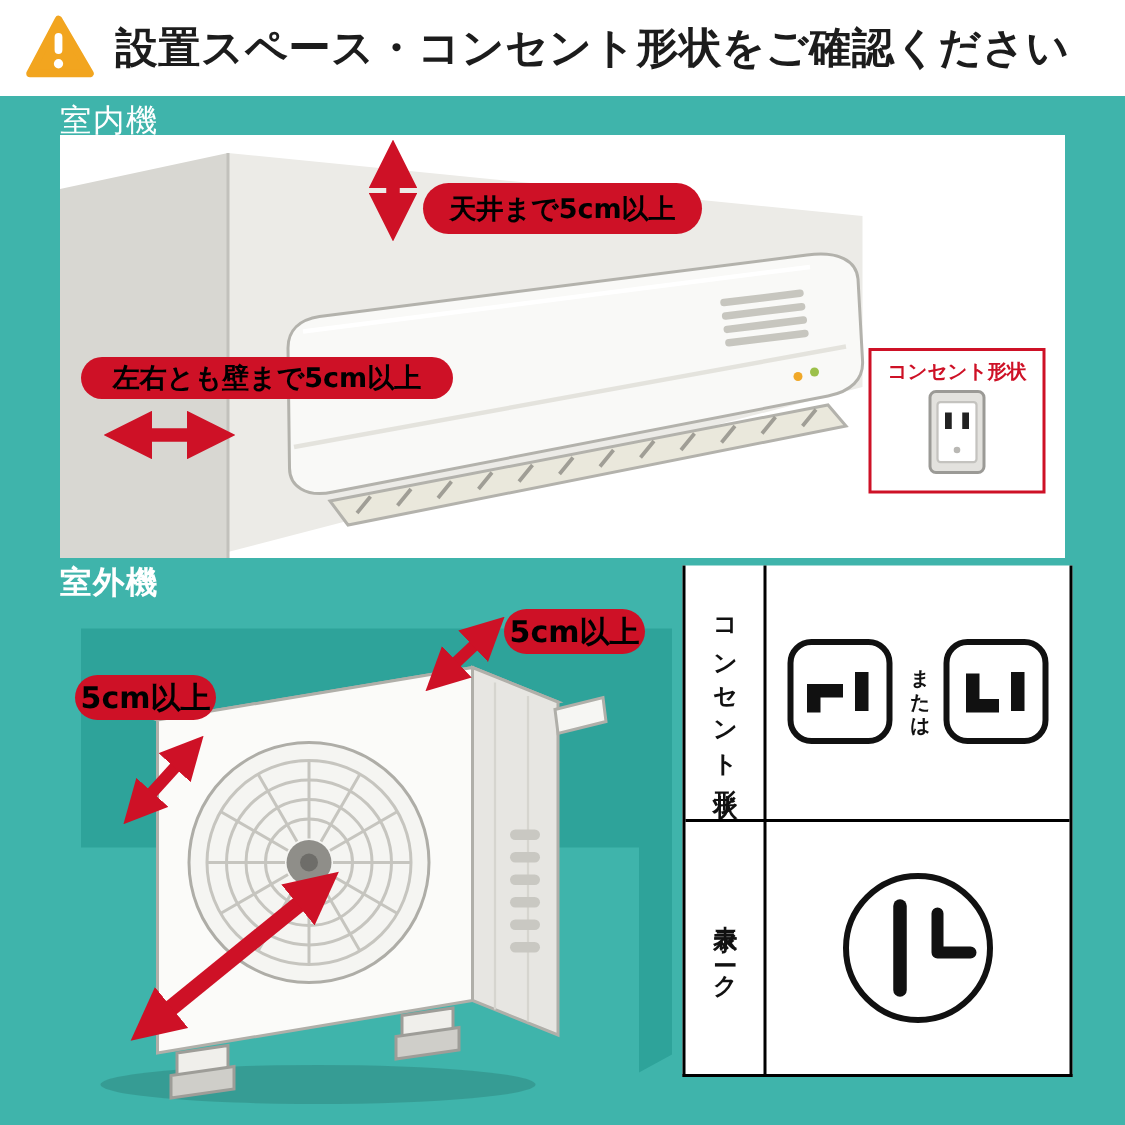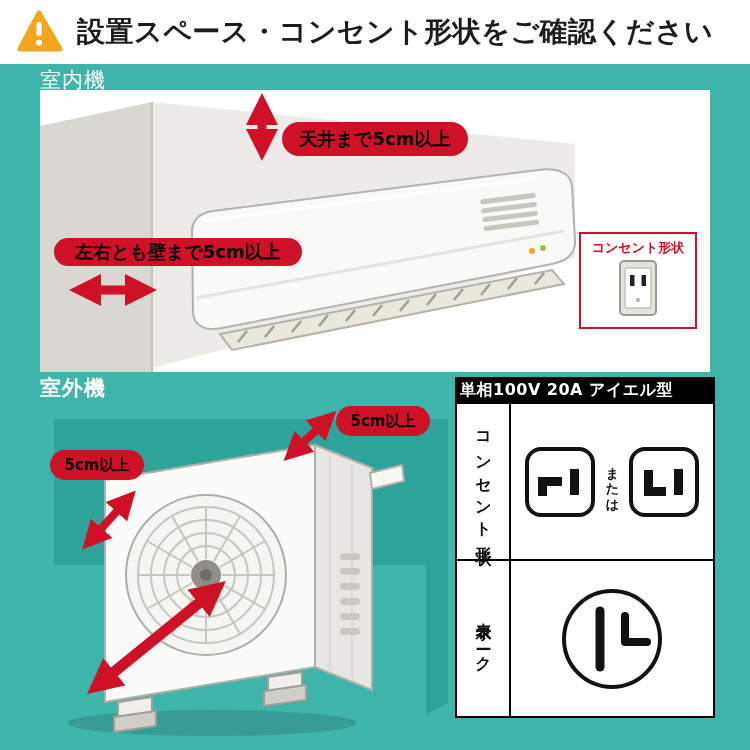--- a/index.html
+++ b/index.html
@@ -14,21 +14,21 @@
   .main { position:absolute; left:0; top:64px; width:750px; height:686px; background:#3fb4ab; }
 
   .abs { position:absolute; }
   .section-label { position:absolute; color:#ffffff; font-size:21px; letter-spacing:1px; }
 
   .panel { position:absolute; background:#ffffff; }
 
   .red-label { position:absolute; background:#ce1126; color:#000000; font-weight:700;
                display:flex; align-items:center; justify-content:center;
                border-radius:17px; white-space:nowrap; }
-  .fs18 { font-size:18px; } .fs17 { font-size:15px; }
+  .fs18 { font-size:18px; } .fs17 { font-size:20px; }
 
   .outlet-box { position:absolute; left:579px; top:232px; width:118px; height:97px;
                 background:#fff; border:2px solid #ce1126;
                 display:flex; flex-direction:column; align-items:center; padding-top:5px; }
   .outlet-box .t { color:#ce1126; font-weight:700; font-size:13px; margin-bottom:2px; white-space:nowrap; }
 
   .spec { position:absolute; left:455px; top:377px; width:260px; height:341px;
           display:flex; flex-direction:column; }
   .spec-header { background:#000; color:#fff; height:27px; font-size:16px; font-weight:700;
                  display:flex; align-items:center; padding-left:5px; letter-spacing:.5px; white-space:nowrap; }
@@ -160,21 +160,20 @@
 
     <line x1="252" y1="58" x2="288" y2="24" stroke="#ce1126" stroke-width="8" marker-start="url(#ah2)" marker-end="url(#ah2)"></line>
     <line x1="88" y1="104" x2="50" y2="146" stroke="#ce1126" stroke-width="8" marker-start="url(#ah2)" marker-end="url(#ah2)"></line>
     <line x1="175" y1="195" x2="58" y2="290" stroke="#ce1126" stroke-width="11" marker-start="url(#ah3)" marker-end="url(#ah3)"></line>
   </svg>
 
   <div class="red-label fs17" style="left:336px; top:406px; width:94px; height:30px; border-radius:15px;">5cm以上</div>
   <div class="red-label fs17" style="left:50px; top:450px; width:94px; height:30px; border-radius:15px;">5cm以上</div>
 
   <div class="spec">
-    <div class="spec-header">単相100V 20A アイエル型</div>
     <div class="spec-body">
       <div class="spec-row">
         <div class="spec-rowlabel vertical">コンセント形状</div>
         <div class="spec-cell">
           <svg width="72" height="72" viewBox="0 0 72 72">
             <rect x="3" y="3" width="66" height="66" rx="14" fill="#fff" stroke="#111" stroke-width="4"></rect>
             <rect x="14" y="31" width="24" height="9" fill="#111"></rect>
             <rect x="14" y="31" width="9" height="19" fill="#111"></rect>
             <rect x="46" y="23" width="9" height="26" fill="#111"></rect>
           </svg>

